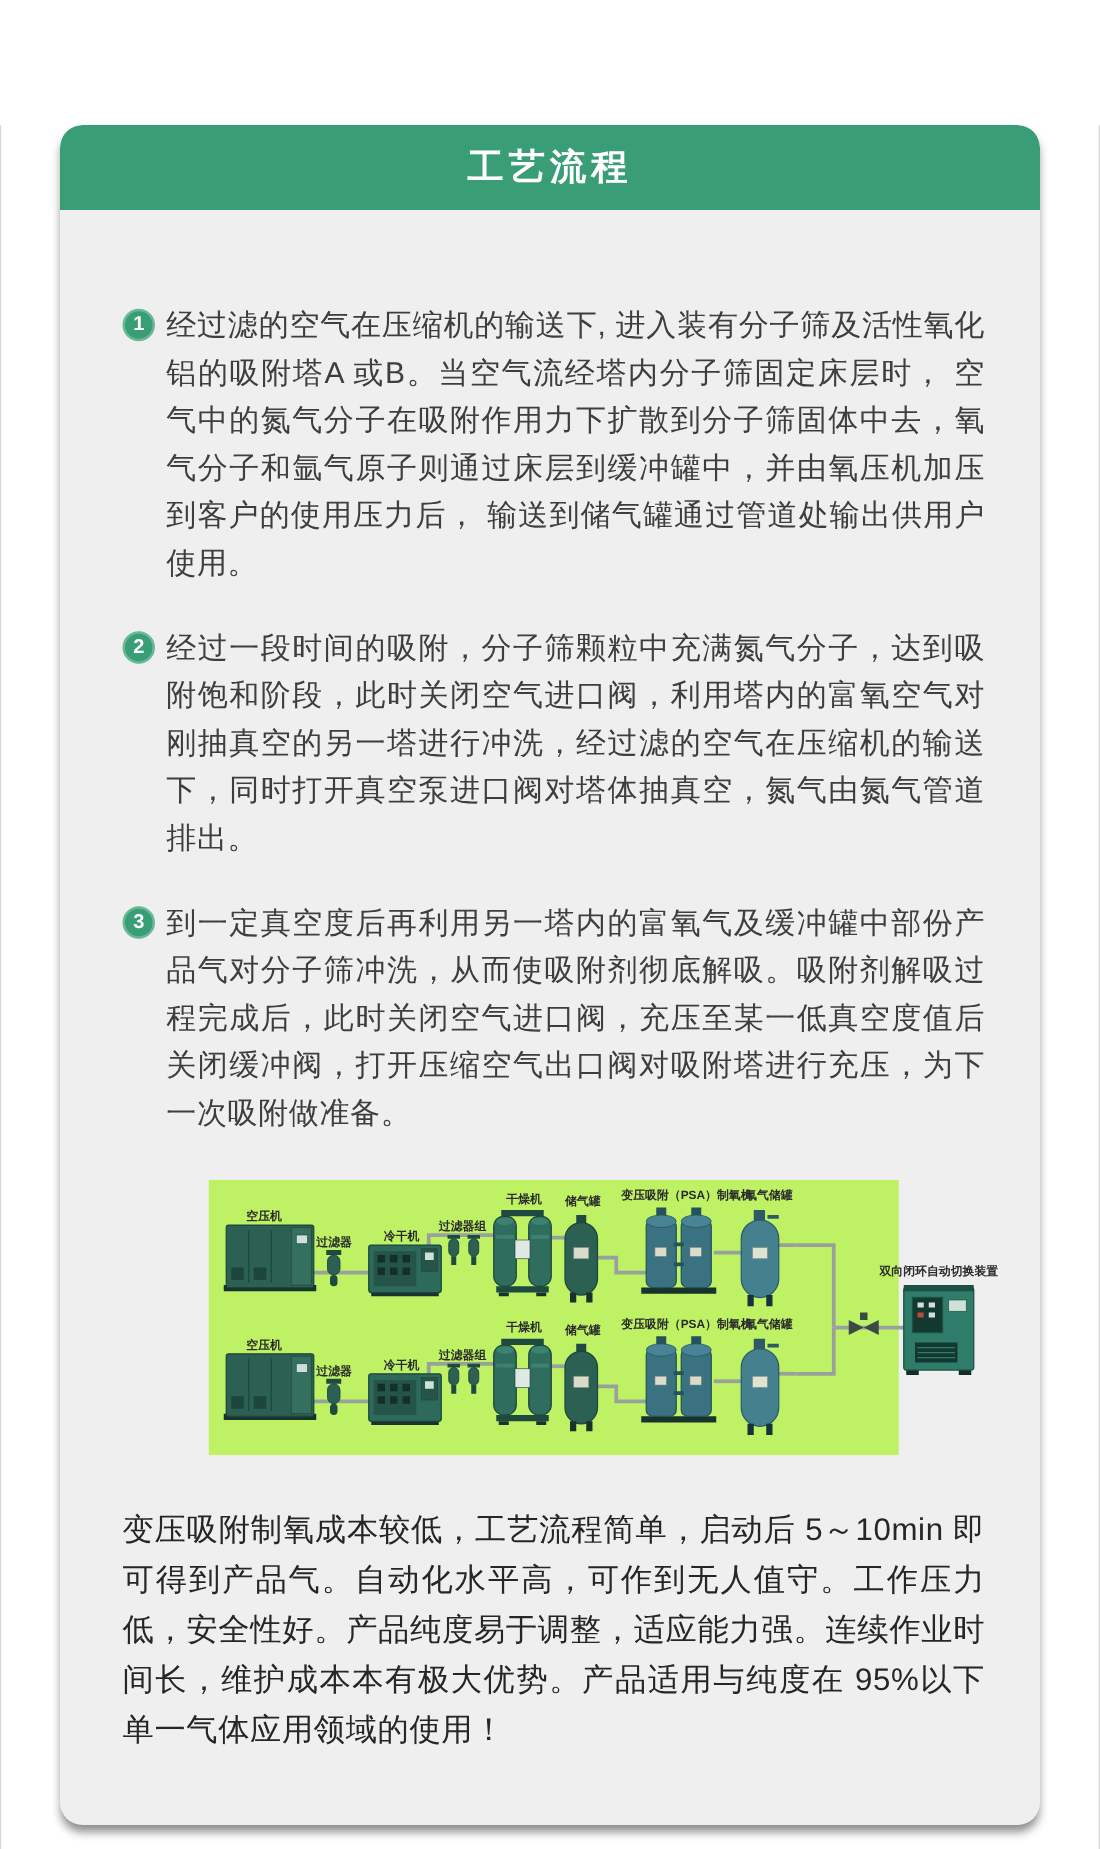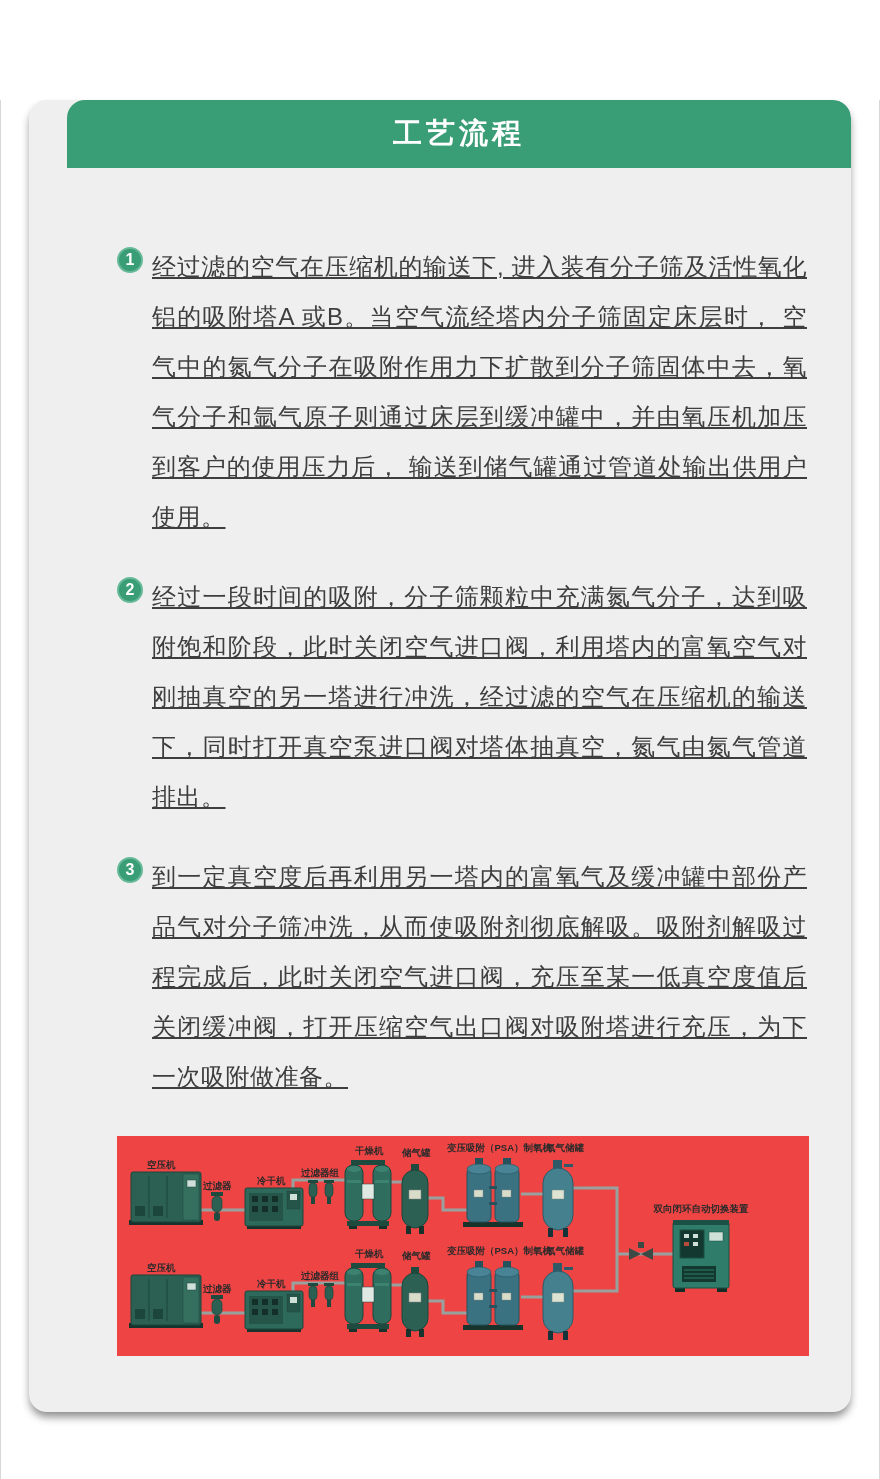--- a/index.html
+++ b/index.html
@@ -5,45 +5,44 @@
   html,body { margin:0; padding:0; background:#ffffff; }
   body { font-family:"Liberation Sans", sans-serif; }
   .page {
     width:878px; min-height:1477px; background:#ffffff;
     border-left:1px solid #d8d8d8; border-right:1px solid #d8d8d8;
   }
   .card {
     width:784px; margin:100px auto 0; background:#efefef;
     border-radius:18px; overflow:hidden; padding-bottom:56px;
     box-shadow:0 6px 8px -1px rgba(0,0,0,0.45);
-    padding-left:38px;
   }
   .card-header {
     height:68px; background:#399d76;
     display:flex; align-items:center; justify-content:center;
     border-radius:18px 18px 0 0;
   }
   .card-title {
     color:#ffffff; font-size:29px; font-weight:bold; letter-spacing:4px;
   }
   .card-body { padding:74px 44px 0 50px; }
   .step { display:flex; margin:0 0 30px 0; }
   .step-badge {
     flex:0 0 26px; width:26px; height:26px; box-sizing:border-box;
     border-radius:50%; background:#399d76; border:2px solid #67b998;
     color:#ffffff; font-size:16px; font-weight:bold;
     display:flex; align-items:center; justify-content:center;
     margin:5px 9px 0 0;
   }
   .step-text {
-    font-size:24px; line-height:50px; color:#3e3e3e;
-    text-align:justify; letter-spacing:0.5px;text-decoration:underline;
+    font-size:24px; line-height:38px; color:#3e3e3e;
+    text-align:justify; letter-spacing:0.5px;
   }
   .diagram-wrap {
-    width:692px; height:220px; background:#ef4444; margin:34px auto 0;
+    width:552px; height:220px; background:#bef264; margin:34px auto 0;
   }
   .diagram-wrap svg { display:block; }
   .summary {
     margin:40px 0 0 0; font-size:25px; line-height:40px;
     color:#262626; text-align:justify; letter-spacing:0.5px;
   }
   svg text {
     font-family:"Liberation Sans", sans-serif;
     font-size:9.5px; font-weight:bold; fill:#2b2b2b;
   }
@@ -209,16 +208,17 @@
             <rect x="36" y="12" width="14" height="9" fill="#cfe0d8" stroke="#1b5044" stroke-width="0.5"></rect>
             <rect x="9" y="46" width="34" height="16" fill="#13382f"></rect>
             <line x1="11" y1="50" x2="41" y2="50" stroke="#2e7c69"></line>
             <line x1="11" y1="54" x2="41" y2="54" stroke="#2e7c69"></line>
             <line x1="11" y1="58" x2="41" y2="58" stroke="#2e7c69"></line>
           </g>
           <text x="584" y="76" text-anchor="middle" font-size="8.8">双向闭环自动切换装置</text>
         </svg>
       </div>
 
+      <p class="summary">变压吸附制氧成本较低，工艺流程简单，启动后 5～10min 即可得到产品气。自动化水平高，可作到无人值守。工作压力低，安全性好。产品纯度易于调整，适应能力强。连续作业时间长，维护成本本有极大优势。产品适用与纯度在 95%以下单一气体应用领域的使用！</p>
 
     </div>
   </div>
 </div>
 
 </body></html>

